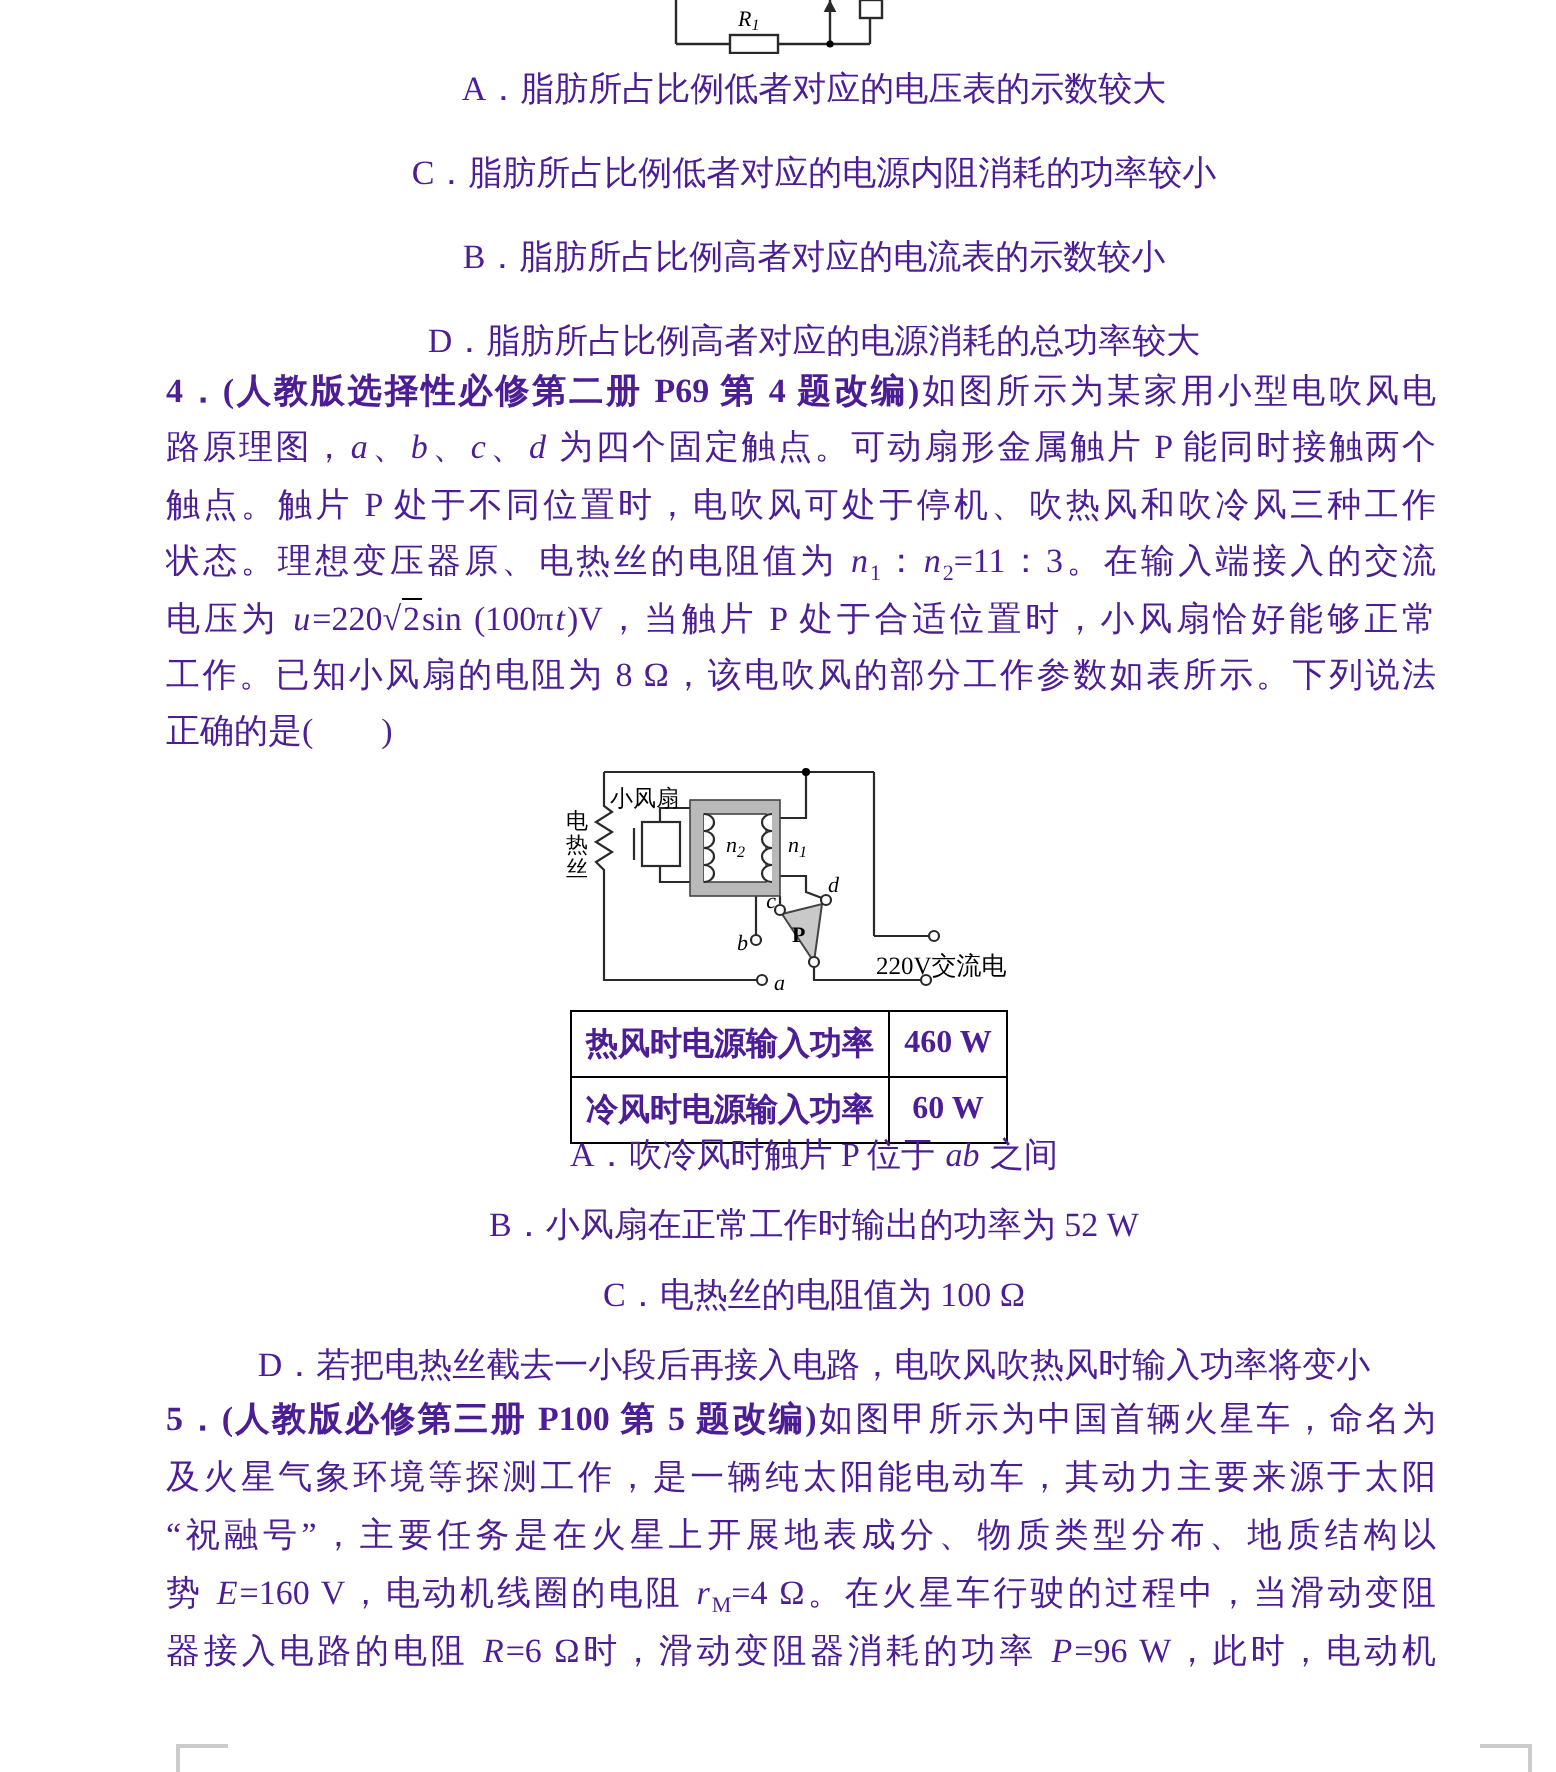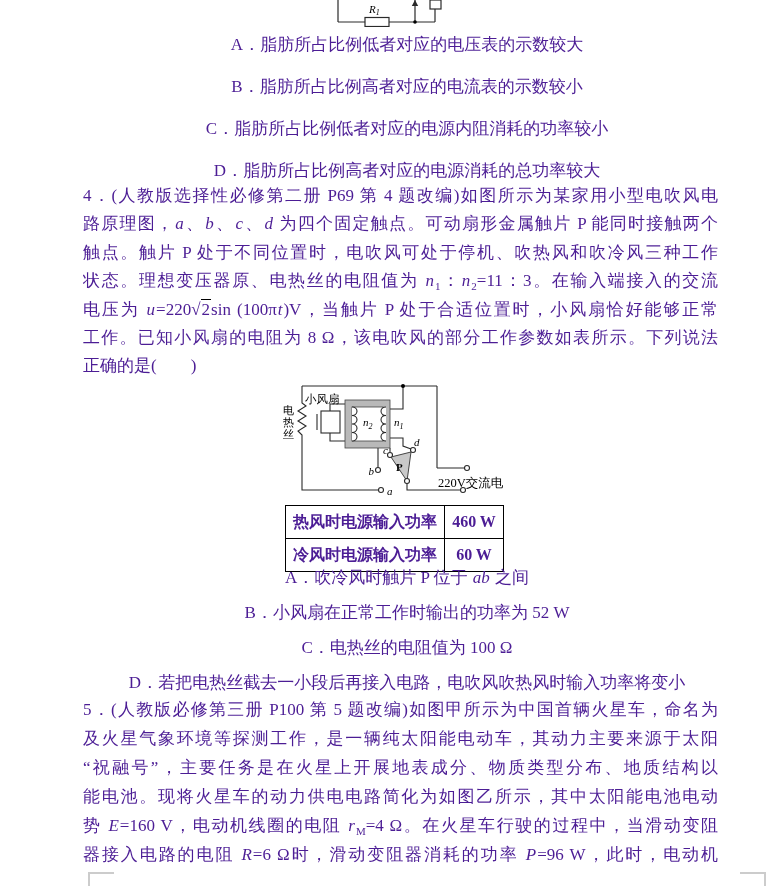--- a/index.html
+++ b/index.html
@@ -9,21 +9,21 @@
     color:#4c1d95;overflow:hidden;
   }
   .block{position:absolute;}
   .tl{white-space:nowrap;}
   .para .tl{white-space:normal;height:28.4px;line-height:28.4px;font-size:17px;overflow:hidden;}
   .q5p .tl{height:29px;line-height:29px;}
   .opts .tl{font-size:17px;text-align:center;}
   .opts1 .tl{height:42px;line-height:42px;}
   .opts2 .tl{height:35px;line-height:35px;}
   .just{text-align:justify;text-align-last:justify;}
-  .seg-b{font-weight:normal;}
+  .seg-b{font-weight:bold;}
   .seg-i{font-style:italic;font-family:"Liberation Serif","DejaVu Serif",serif;padding:0 1px;}
   .seg-sub{font-size:11px;vertical-align:-4px;}
   .rad{white-space:nowrap;}
   .rad .radn{border-top:1.3px solid #000;padding:0 1px;}
   table.wtab{
     position:absolute;left:285px;top:505px;border-collapse:collapse;
     font-family:"Liberation Serif","DejaVu Serif",serif;
   }
   table.wtab td{
     border:1.6px solid #000;height:32px;text-align:center;vertical-align:middle;
@@ -47,22 +47,22 @@
       <rect x="35" y="17.5" width="24" height="9" fill="#fff"></rect>
       <rect x="100" y="0" width="11" height="9" fill="#fff"></rect>
     </g>
     <polygon points="85,0 81.8,6 88.2,6" fill="#2a2a2a"></polygon>
     <circle cx="85" cy="22" r="1.8" fill="#000"></circle>
     <text x="39" y="13" font-size="11" font-style="italic"><tspan>R</tspan><tspan font-size="8" dy="2">1</tspan></text>
   </svg>
 
   <div class="block opts opts1" style="left:97px;top:24px;width:620px;">
       <div class="tl"><span class="seg-n">A．脂肪所占比例低者对应的电压表的示数较大</span></div>
+      <div class="tl"><span class="seg-n">C．脂肪所占比例低者对应的电源内阻消耗的功率较小</span></div>
       <div class="tl"><span class="seg-n">B．脂肪所占比例高者对应的电流表的示数较小</span></div>
-      <div class="tl"><span class="seg-n">C．脂肪所占比例低者对应的电源内阻消耗的功率较小</span></div>
       <div class="tl"><span class="seg-n">D．脂肪所占比例高者对应的电源消耗的总功率较大</span></div>
     </div>
 
   <div class="block para" style="left:83px;top:182px;width:635px;">
       <div class="tl just"><span class="seg-b">4．(人教版选择性必修第二册 P69 第 4 题改编)</span><span class="seg-n">如图所示为某家用小型电吹风电</span></div>
       <div class="tl just"><span class="seg-n">路原理图，</span><span class="seg-i">a</span><span class="seg-n">、</span><span class="seg-i">b</span><span class="seg-n">、</span><span class="seg-i">c</span><span class="seg-n">、</span><span class="seg-i">d</span><span class="seg-n"> 为四个固定触点。可动扇形金属触片 P 能同时接触两个</span></div>
       <div class="tl just"><span class="seg-n">触点。触片 P 处于不同位置时，电吹风可处于停机、吹热风和吹冷风三种工作</span></div>
       <div class="tl just"><span class="seg-n">状态。理想变压器原、电热丝的电阻值为 </span><span class="seg-i">n</span><span class="seg-sub">1</span><span class="seg-n">：</span><span class="seg-i">n</span><span class="seg-sub">2</span><span class="seg-n">=11：3。在输入端接入的交流</span></div>
       <div class="tl just"><span class="seg-n">电压为 </span><span class="seg-i">u</span><span class="seg-n">=220</span><span class="rad">√<span class="radn">2</span></span><span class="seg-n">sin (100π</span><span class="seg-i">t</span><span class="seg-n">)V，当触片 P 处于合适位置时，小风扇恰好能够正常</span></div>
       <div class="tl just"><span class="seg-n">工作。已知小风扇的电阻为 8 Ω，该电吹风的部分工作参数如表所示。下列说法</span></div>
@@ -145,21 +145,20 @@
       <div class="tl"><span class="seg-n">A．吹冷风时触片 P 位于 </span><span class="seg-i">ab</span><span class="seg-n"> 之间</span></div>
       <div class="tl"><span class="seg-n">B．小风扇在正常工作时输出的功率为 52 W</span></div>
       <div class="tl"><span class="seg-n">C．电热丝的电阻值为 100 Ω</span></div>
       <div class="tl"><span class="seg-n">D．若把电热丝截去一小段后再接入电路，电吹风吹热风时输入功率将变小</span></div>
     </div>
 
   <div class="block para q5p" style="left:83px;top:695px;width:635px;">
       <div class="tl just"><span class="seg-b">5．(人教版必修第三册 P100 第 5 题改编)</span><span class="seg-n">如图甲所示为中国首辆火星车，命名为</span></div>
       <div class="tl just"><span class="seg-n">及火星气象环境等探测工作，是一辆纯太阳能电动车，其动力主要来源于太阳</span></div>
       <div class="tl just"><span class="seg-n">“祝融号”，主要任务是在火星上开展地表成分、物质类型分布、地质结构以</span></div>
-      <div class="tl just"><span class="seg-n">能电池。现将火星车的动力供电电路简化为如图乙所示，其中太阳能电池电动</span></div>
       <div class="tl just"><span class="seg-n">势 </span><span class="seg-i">E</span><span class="seg-n">=160 V，电动机线圈的电阻 </span><span class="seg-i">r</span><span class="seg-sub">M</span><span class="seg-n">=4 Ω。在火星车行驶的过程中，当滑动变阻</span></div>
       <div class="tl just"><span class="seg-n">器接入电路的电阻 </span><span class="seg-i">R</span><span class="seg-n">=6 Ω时，滑动变阻器消耗的功率 </span><span class="seg-i">P</span><span class="seg-n">=96 W，此时，电动机</span></div>
     </div>
 
   <div class="corner cl"></div>
   <div class="corner cr"></div>
 
 </div>
 
 </body></html>

